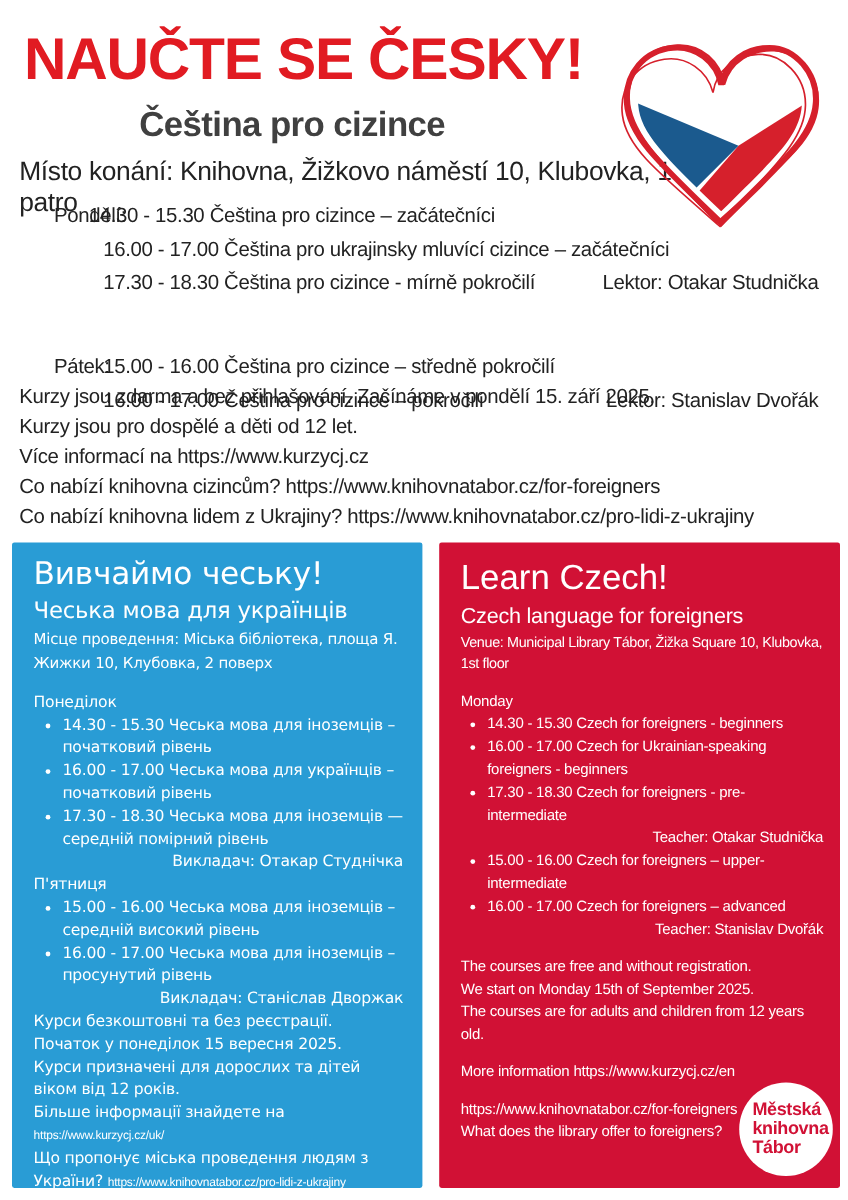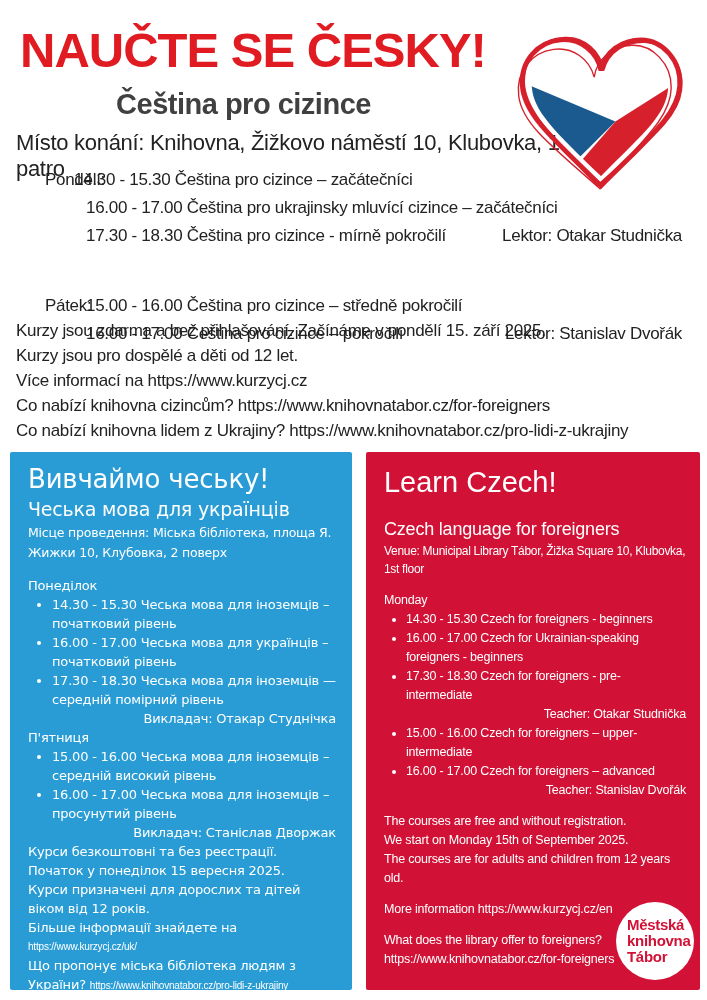--- a/index.html
+++ b/index.html
@@ -56,21 +56,21 @@
     padding:12px 14px 8px 18px;
     font-family:"Liberation Sans",sans-serif;
     font-size:12.5px;line-height:19px;letter-spacing:-0.2px;
     position:relative;
   }
   .panel h1{margin:0;font-weight:400;}
   .panel.blue h1{font-size:26px;line-height:34px;}
   .panel.red h1{font-size:29px;line-height:36px;font-weight:400;letter-spacing:0;}
   .panel h2{margin:0;font-weight:400;}
   .panel.blue h2{font-size:19px;line-height:27px;}
-  .panel.red h2{font-size:18px;line-height:26px;margin-top:16px;}
+  .panel.red h2{font-size:18px;line-height:26px;}
   .panel .venue{margin:0;}
   .panel.blue .venue{font-size:12.5px;line-height:20px;}
   .panel.red .venue{font-size:12px;line-height:18px;letter-spacing:-0.3px;}
   .day-label{margin-top:13px;}
   .panel ul{margin:0;padding:0 0 0 24px;}
   .panel.red ul{padding-left:22px;}
   .panel li{margin:0;}
   .teacher-line{text-align:right;}
   .spacer-s{height:12px;}
   .url-small{font-family:"Liberation Sans",sans-serif;font-size:10px;letter-spacing:-0.2px;}
@@ -160,21 +160,21 @@
       <ul>
         <li>15.00 - 16.00 Чеська мова для іноземців – середній високий рівень</li>
         <li>16.00 - 17.00 Чеська мова для іноземців – просунутий рівень</li>
       </ul>
       <div class="teacher-line">Викладач: Станіслав Дворжак</div>
       <div>Курси безкоштовні та без реєстрації. Початок у понеділок 15 вересня 2025.</div>
       <div>Курси призначені для дорослих та дітей віком від 12 років.</div>
       <div>Більше інформації знайдете на</div>
       <div class="url-small">https://www.kurzycj.cz/uk/</div>
       <div>
-        <span>Що пропонує міська бібліотека людям з України?</span>
+        <span>Що пропонує міська проведення людям з України?</span>
         <span class="url-small">https://www.knihovnatabor.cz/pro-lidi-z-ukrajiny</span>
       </div>
     </div>
 
     <div class="panel red">
       <h1>Learn Czech!</h1>
       <h2>Czech language for foreigners</h2>
       <p class="venue">Venue: Municipal Library Tábor, Žižka Square 10, Klubovka, 1st floor</p>
       <div class="day-label">Monday</div>
       <ul>
@@ -188,22 +188,22 @@
         <li>16.00 - 17.00 Czech for foreigners – advanced</li>
       </ul>
       <div class="teacher-line">Teacher: Stanislav Dvořák</div>
       <div class="spacer-s"></div>
       <div>The courses are free and without registration.</div>
       <div>We start on Monday 15th of September 2025.</div>
       <div>The courses are for adults and children from 12 years old.</div>
       <div class="spacer-s"></div>
       <div>More information https://www.kurzycj.cz/en</div>
       <div class="spacer-s"></div>
+      <div>https://www.knihovnatabor.cz/for-foreigners</div>
       <div>What does the library offer to foreigners?</div>
-      <div>https://www.knihovnatabor.cz/for-foreigners</div>
 
       <div class="lib-logo">
         <span>Městská</span>
         <span>knihovna</span>
         <span>Tábor</span>
       </div>
     </div>
 
   </div>
 </div>

